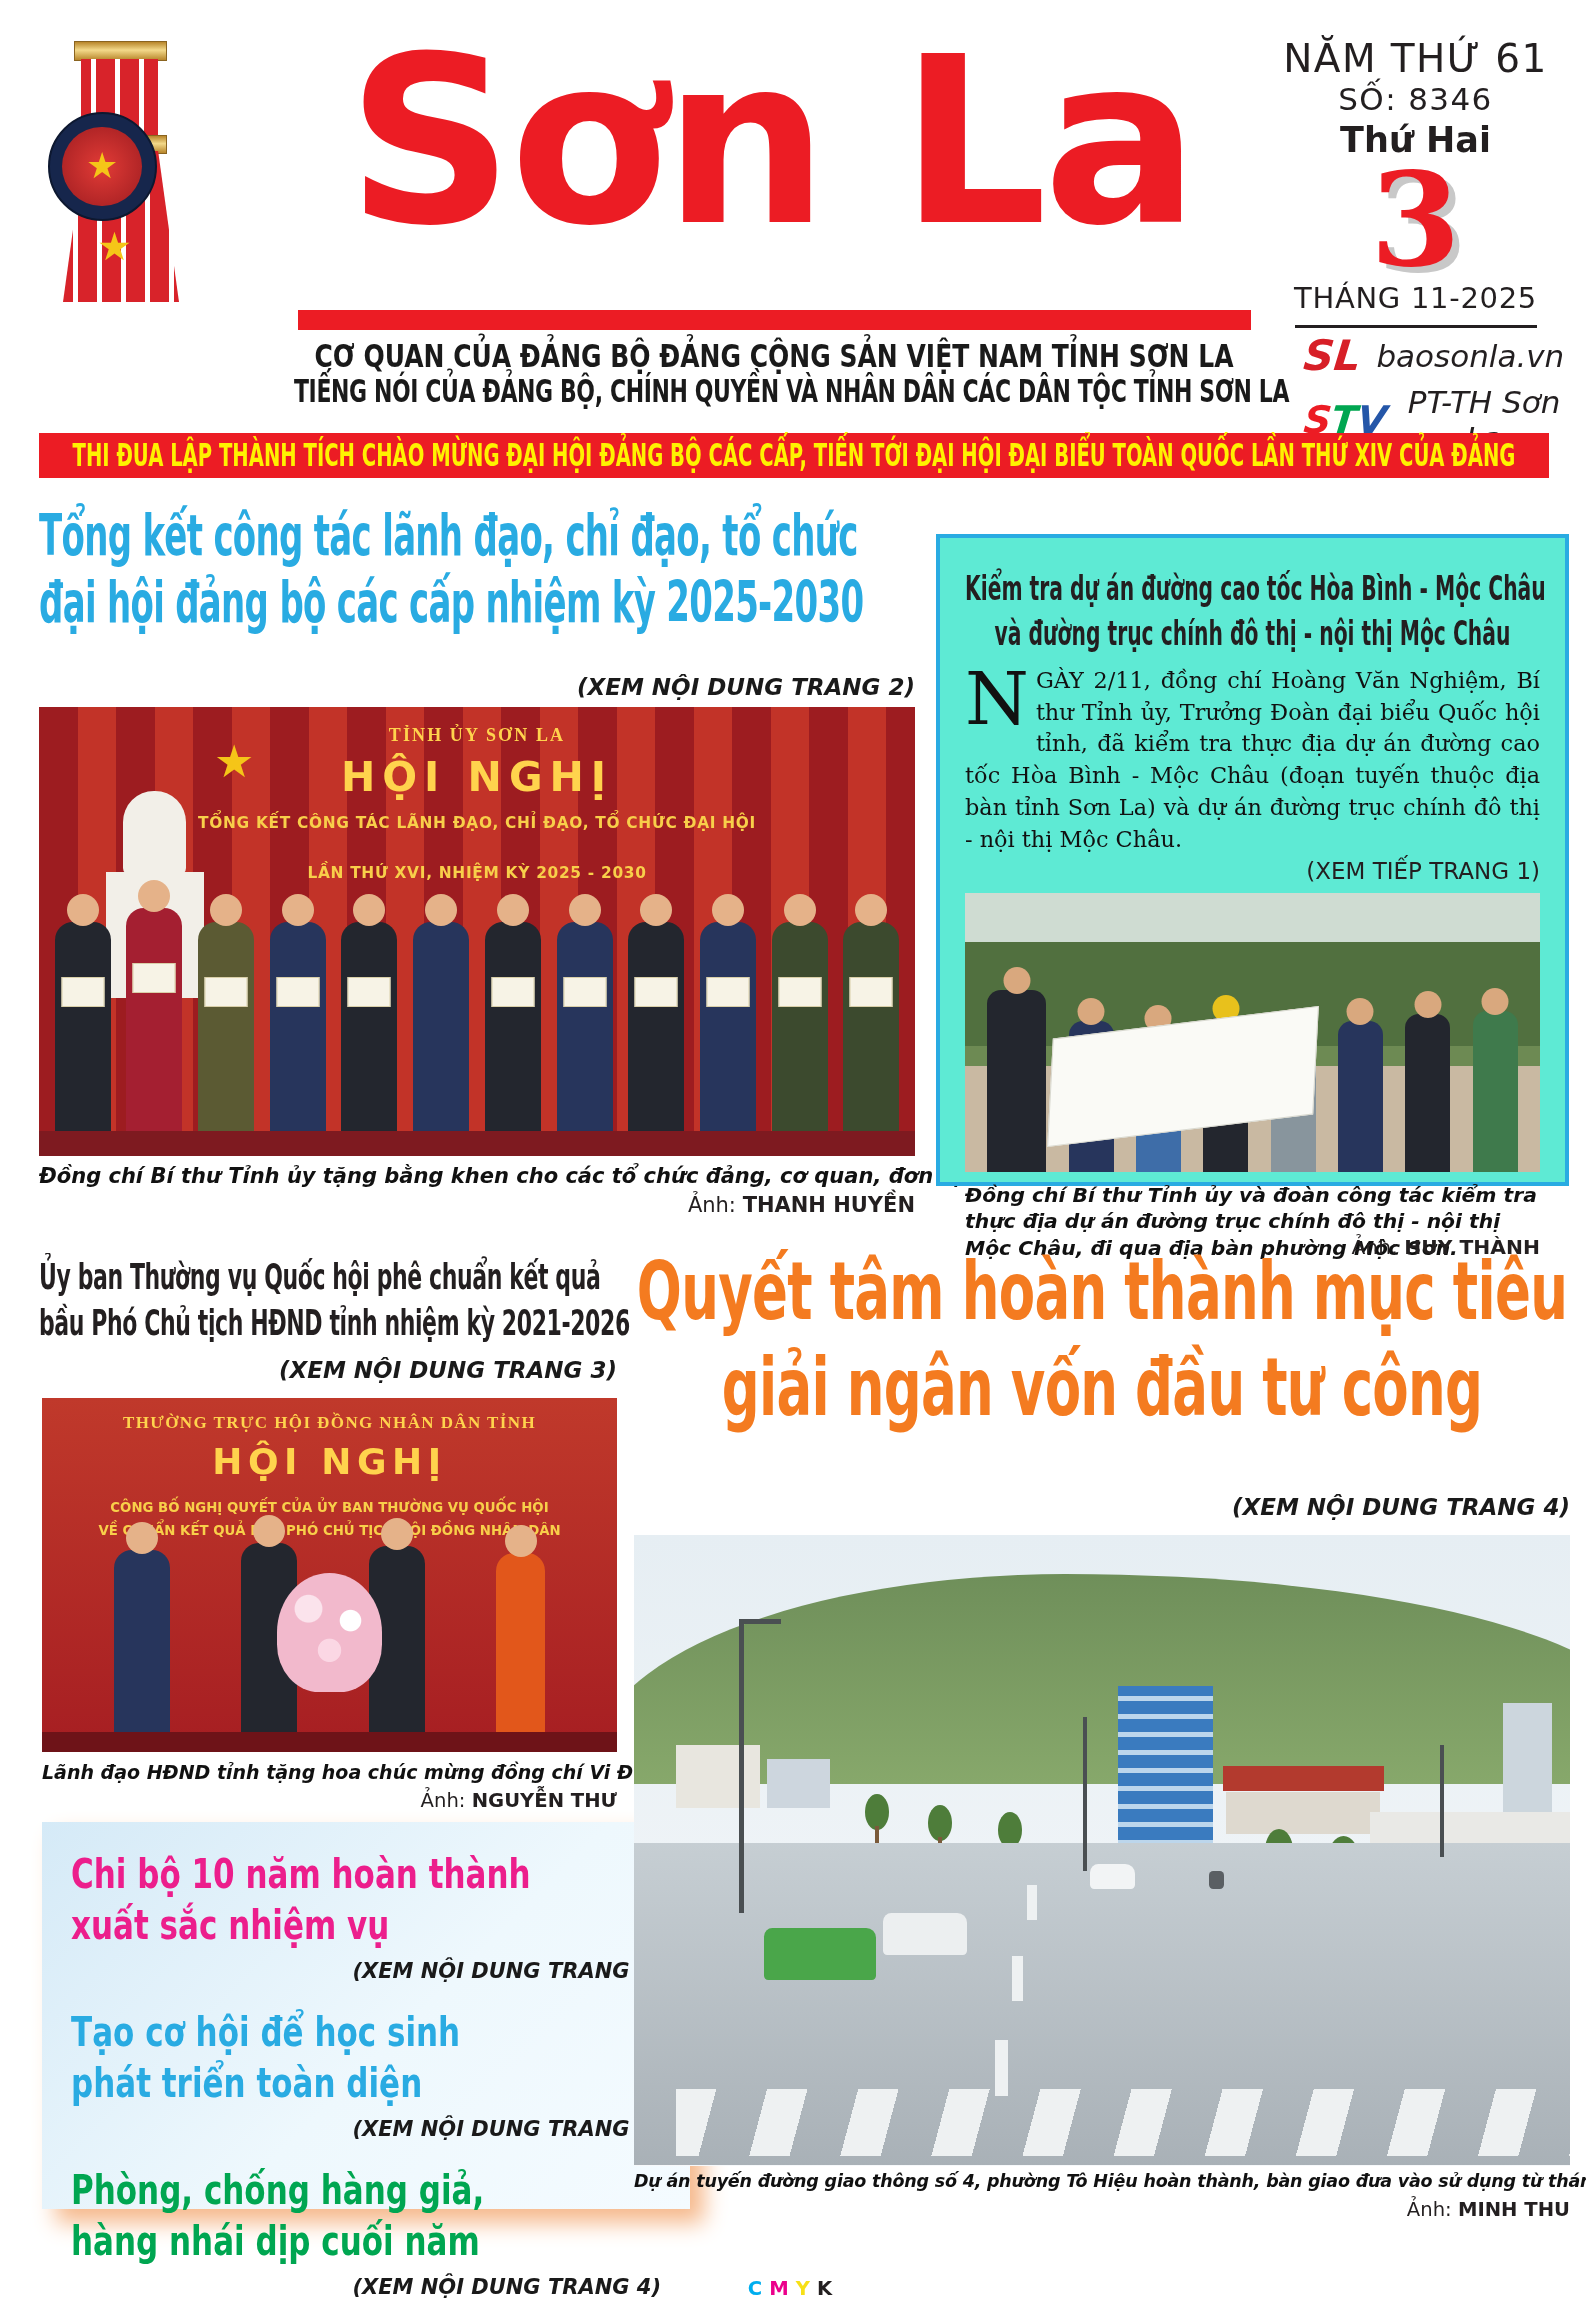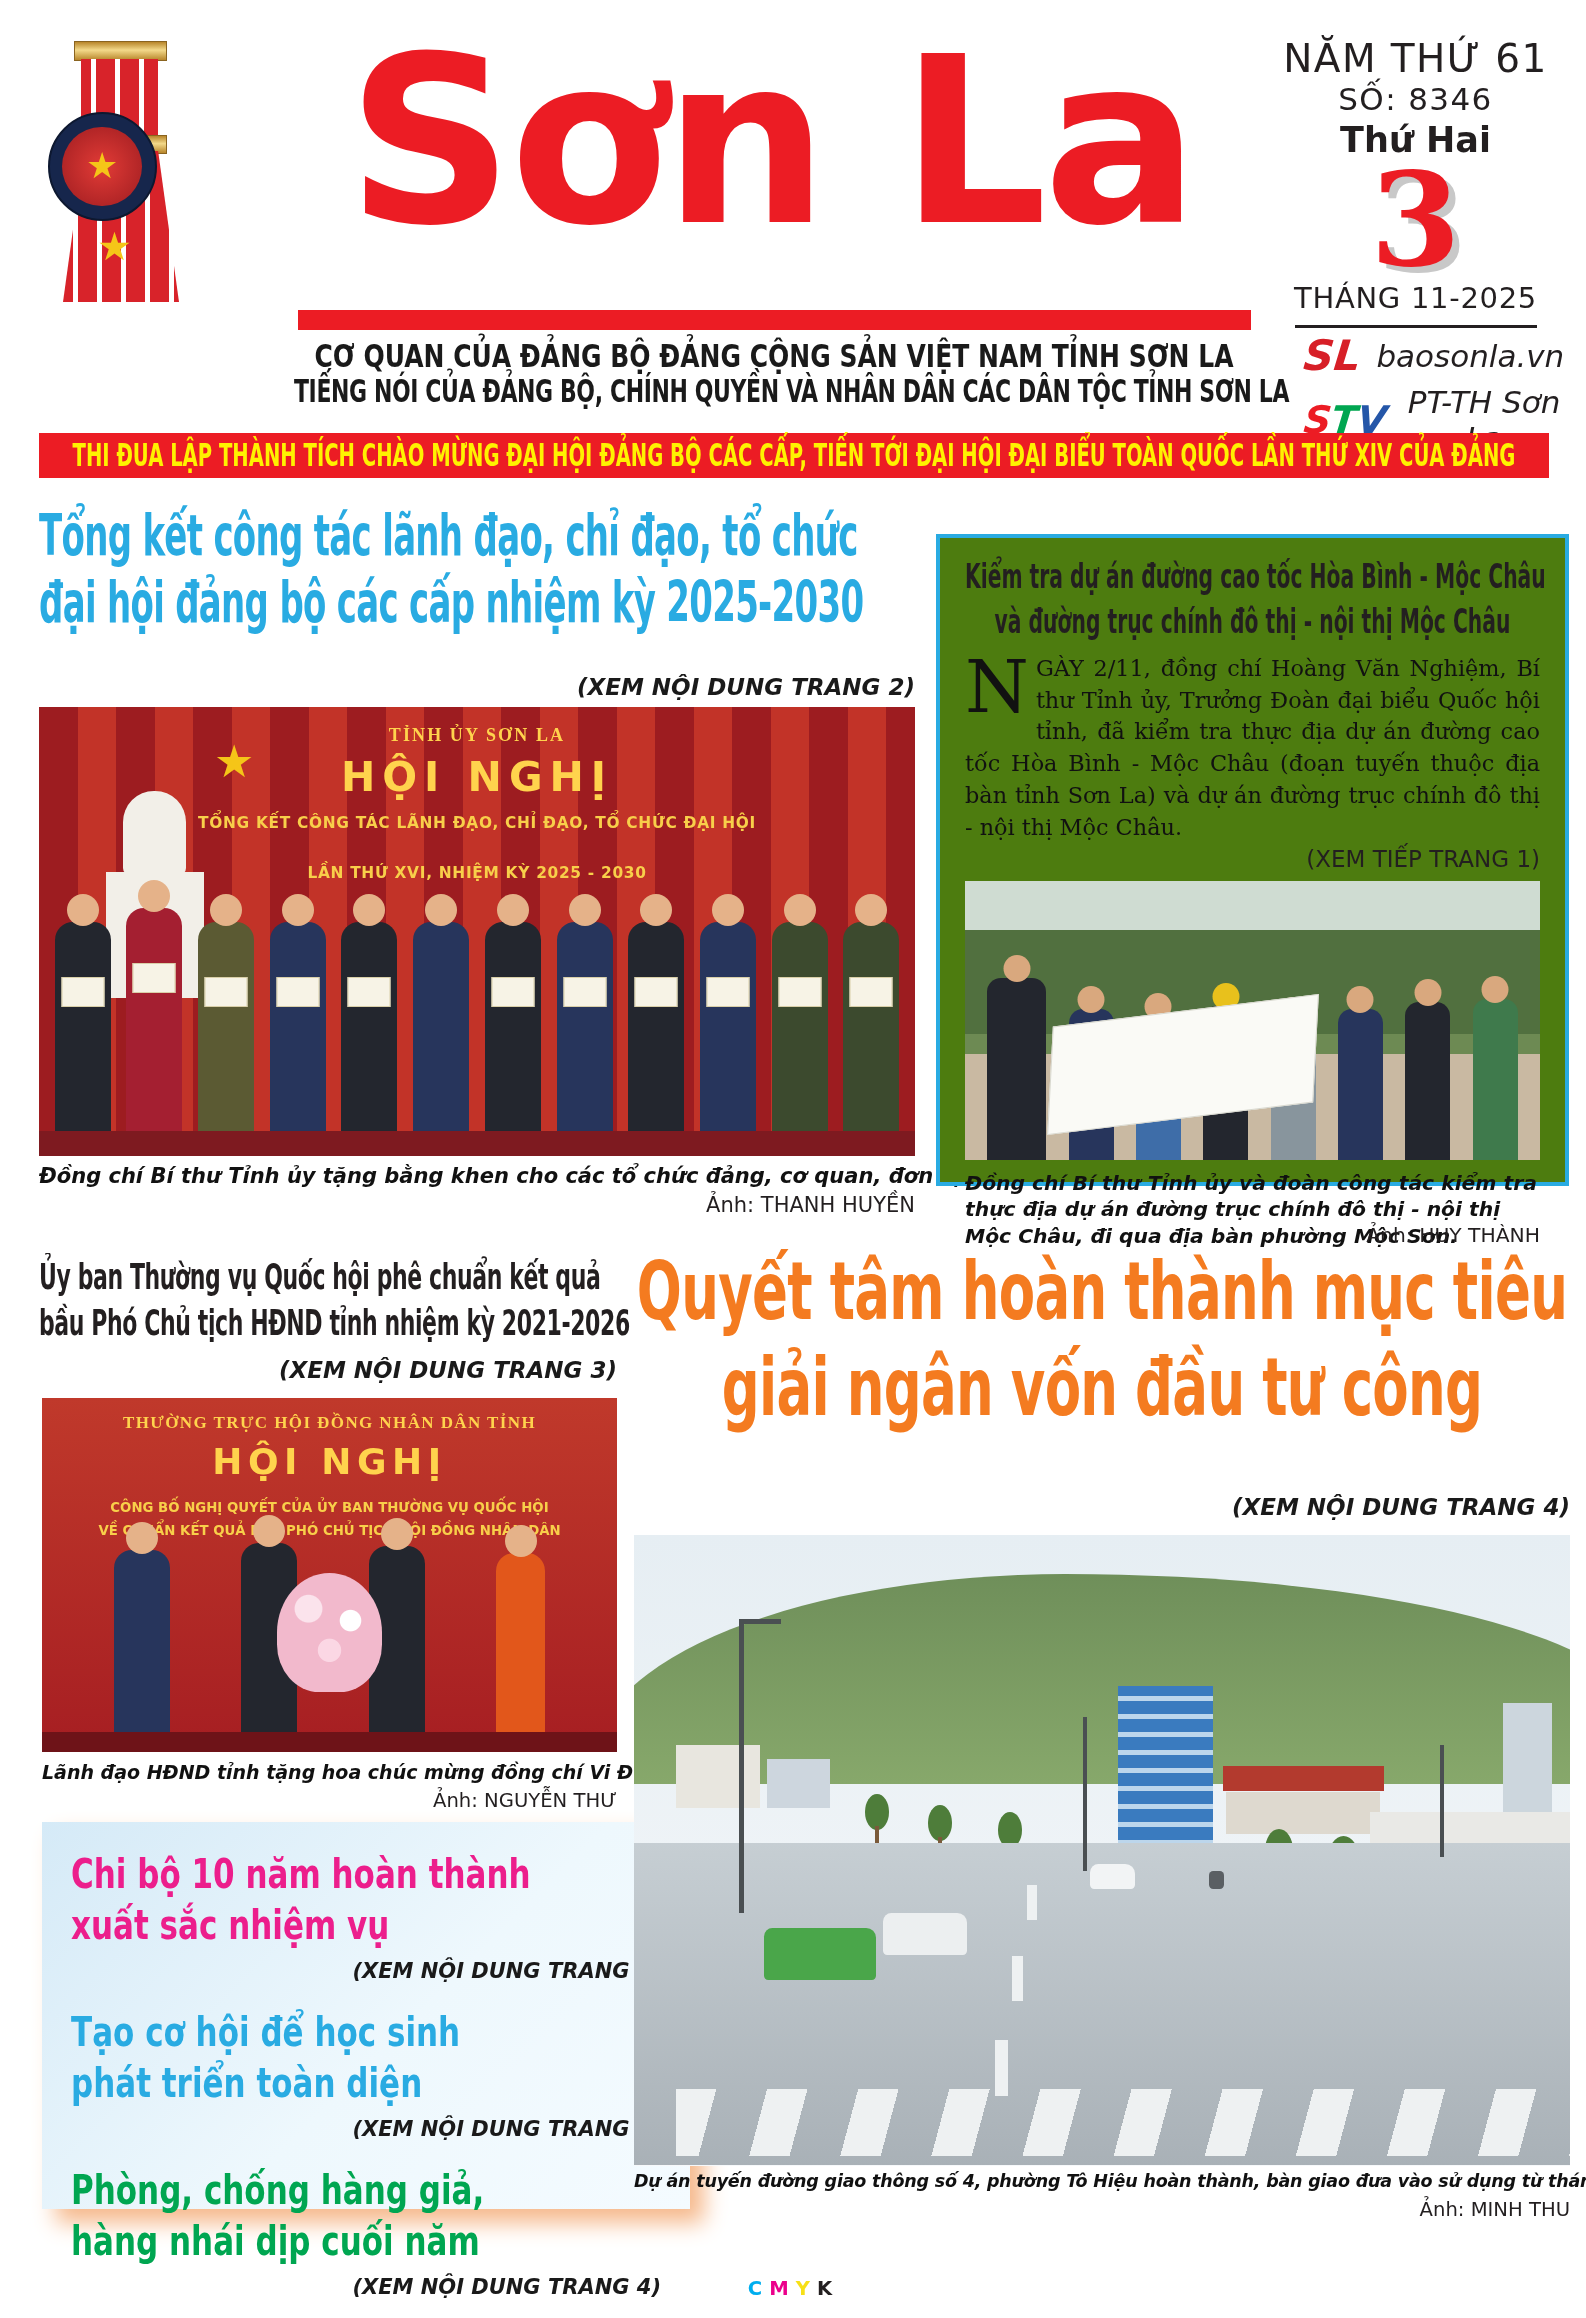--- a/index.html
+++ b/index.html
@@ -32,21 +32,21 @@
   
   #banner{background:#ec1c24;display:flex;align-items:center;justify-content:center;}
   #banner span{color:#fff200;font-weight:bold;font-size:19.6px;transform:scaleY(1.6);white-space:nowrap;}
   
   .h-cyan{color:#29abe2;font-weight:bold;}
   .h-blk{color:#231f20;font-weight:bold;}
   .h-org{color:#f47b20;font-weight:bold;}
   .ref{font-size:23px;font-weight:bold;font-style:italic;color:#1a1a1a;}
   .caption{font-weight:bold;font-style:italic;color:#111;}
   .credit-label{font-weight:normal;}
-  .credit-name{font-weight:normal;}
+  .credit-name{font-weight:bold;}
   
   .scene{overflow:hidden;position:absolute;}
   .curtain{background:repeating-linear-gradient(90deg,#9d1c20 0 39px,#c23328 39px 77px);}
   .ph-org{color:#ffd34d;font-weight:bold;font-family:Liberation Serif, serif;}
   .ph-title{color:#ffd34d;font-weight:bold;}
   .ph-line{color:#f8cf4a;font-weight:bold;}
   .people{position:absolute;left:0;right:0;bottom:24px;display:flex;justify-content:space-evenly;align-items:flex-end;}
   .person{position:relative;width:56px;height:210px;background:#1c2a4a;border-radius:18px 18px 0 0;}
   .person::before{content:"";position:absolute;top:-28px;left:50%;transform:translateX(-50%);
                   width:32px;height:32px;border-radius:50%;background:#e5b289;}
@@ -56,21 +56,21 @@
   .p-army{background:#3c4a2e;} .p-navy{background:#27355c;}
   .floor{position:absolute;left:0;right:0;bottom:0;height:25px;background:#7e1a20;}
   .statue{position:absolute;background:#f2efe8;}
   .goldstar{position:absolute;color:#f5c518;}
   .aodai{background:#e2571b !important;}
   .bouquet{position:absolute;width:105px;height:119px;border-radius:50% 50% 40% 40%;
            background:radial-gradient(circle at 30% 30%,#fbe3ec 12%,transparent 13%),
                       radial-gradient(circle at 70% 40%,#fff 10%,transparent 11%),
                       radial-gradient(circle at 50% 65%,#fbd7e4 12%,transparent 13%),#f2b9cc;}
   
-  #box3{border:4.2px solid #29abe2;background:#4d7c0f;padding:17px 25px 0;box-sizing:border-box;}
+  #box3{border:4.2px solid #29abe2;background:#5eead4;padding:29px 25px 0;box-sizing:border-box;}
   #box3 .body{font-family:"DejaVu Serif",serif;font-size:22.4px;line-height:1.42;text-align:justify;color:#111;}
   #box3 .drop{float:left;font-family:"DejaVu Serif",serif;font-size:73px;line-height:.82;padding:4.2px 7px 0 0;}
   #box3 .ref3{font-size:23px;font-weight:normal;font-style:normal;text-align:right;margin-top:2.8px;}
   
   .hillphoto{background:linear-gradient(#cfdcd2 0 49px,#51703f 49px 55%,#6d8a53 55% 62%,#c9b9a2 62% 100%);}
   .sheet{position:absolute;background:#fafaf6;border:1.4px solid #d8d8cf;transform:rotate(-7deg) skewX(-10deg);}
   .crew{position:absolute;left:0;right:0;bottom:0;display:flex;justify-content:space-evenly;align-items:flex-end;}
   .crew .person{width:45px;height:147px;border-radius:14px 14px 0 0;}
   .crew .person::before{width:27px;height:27px;top:-22.4px;background:#d9a87e;}
   .hat::before{background:#e8c11c !important;}

